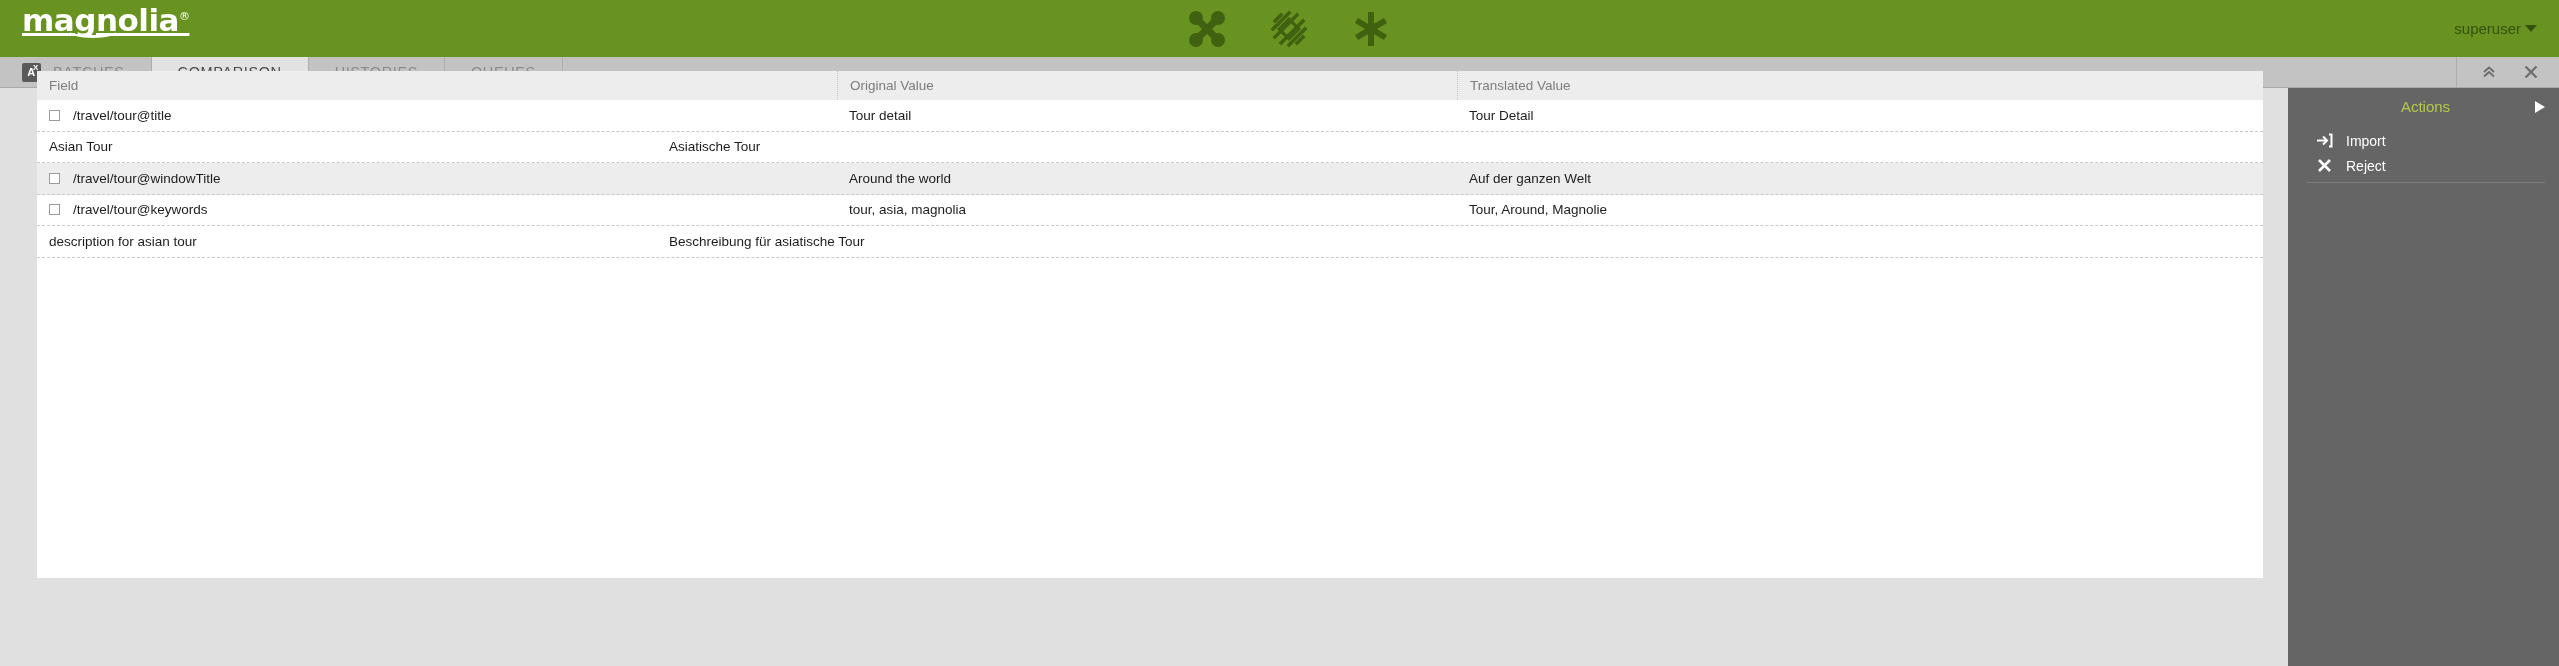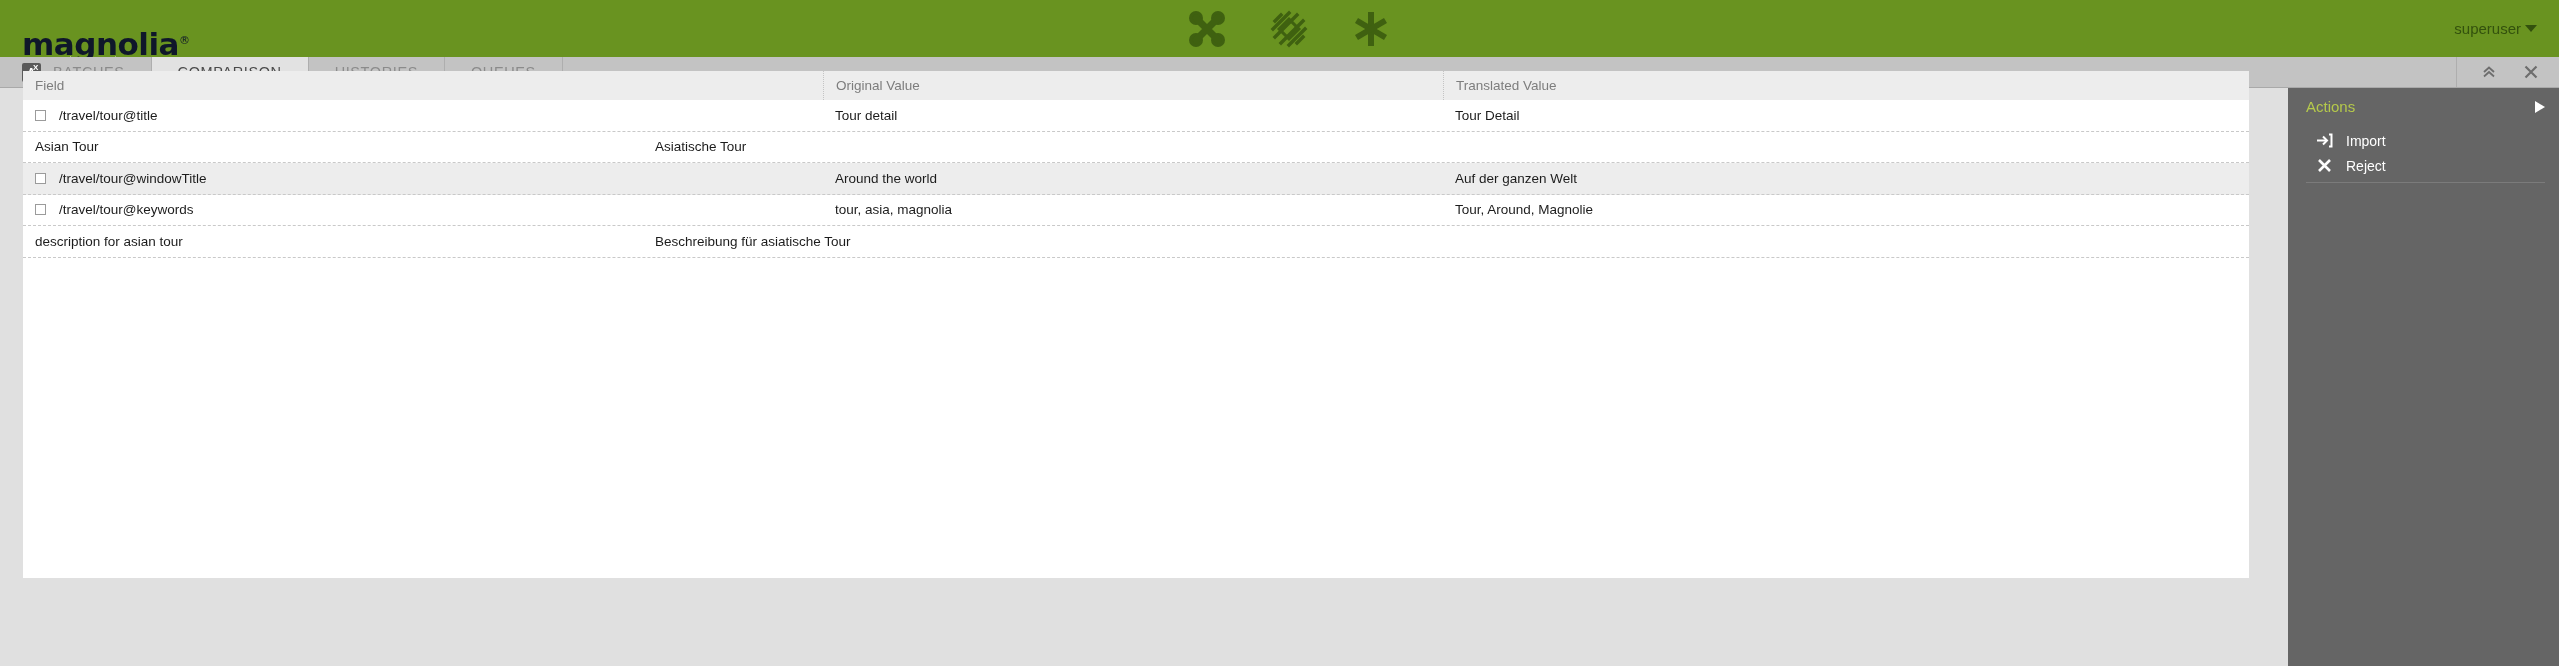--- a/index.html
+++ b/index.html
@@ -11,22 +11,22 @@
   }
   #app { position: relative; width: 2559px; height: 666px; }
 
   
   .app-header {
     position: absolute; left: 0; top: 0;
     width: 2559px; height: 57px;
     background: #699320;
   }
   .logo {
-    position: absolute; left: 22px; top: 24px;
-    color: #0f172a;
+    position: absolute; left: 22px; top: 0;
+    color: #ffffff;
     font-family: "DejaVu Sans", sans-serif;
     font-size: 31px;
     font-weight: bold;
     letter-spacing: -0.5px;
     line-height: 34px;
     user-select: none;
     text-decoration: underline;
   }
   .logo .reg { font-size: 11px; vertical-align: super; font-weight: normal; }
   .logo .swoosh {
@@ -117,21 +117,21 @@
   .notch {
     position: absolute; left: 76px; top: 145px;
     width: 0; height: 0;
     border-left: 14px solid transparent;
     border-right: 14px solid transparent;
     border-bottom: 14px solid #ededed;
   }
 
   
   .table-wrap {
-    position: absolute; left: 23px; top: 71px;
+    position: absolute; left: 37px; top: 71px;
     width: 2226px; height: 507px;
     background: #ffffff;
   }
   .thead {
     display: flex; height: 29px; background: #ededed;
     align-items: center;
   }
   .thead .th {
     font-size: 13.5px; color: #7d7d7d;
     padding-left: 12px; height: 29px; line-height: 29px;
@@ -166,20 +166,21 @@
   .actions-panel {
     position: absolute; left: 2288px; top: 88px;
     width: 271px; height: 578px;
     background: #656565;
     color: #ffffff;
   }
   .actions-head {
     display: flex; align-items: center;
     height: 36px; padding: 0 14px 0 18px;
     position: relative;
+    justify-content: center;
   }
   .actions-title {
     color: #b5c94b; font-size: 15px;
   }
   .play-tri {
     position: absolute; right: 14px; top: 13px;
     width: 0; height: 0;
     border-top: 6px solid transparent;
     border-bottom: 6px solid transparent;
     border-left: 10px solid #ffffff;

